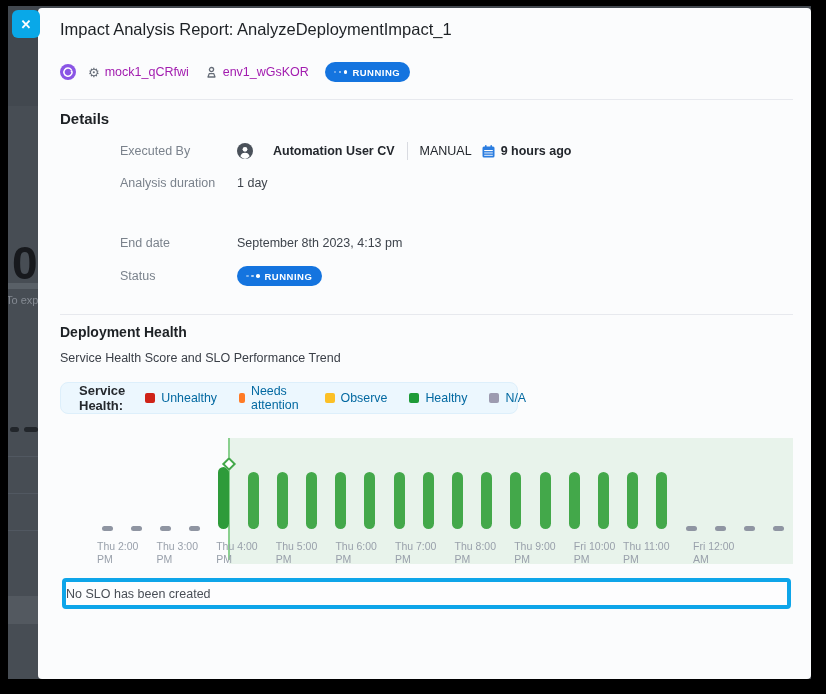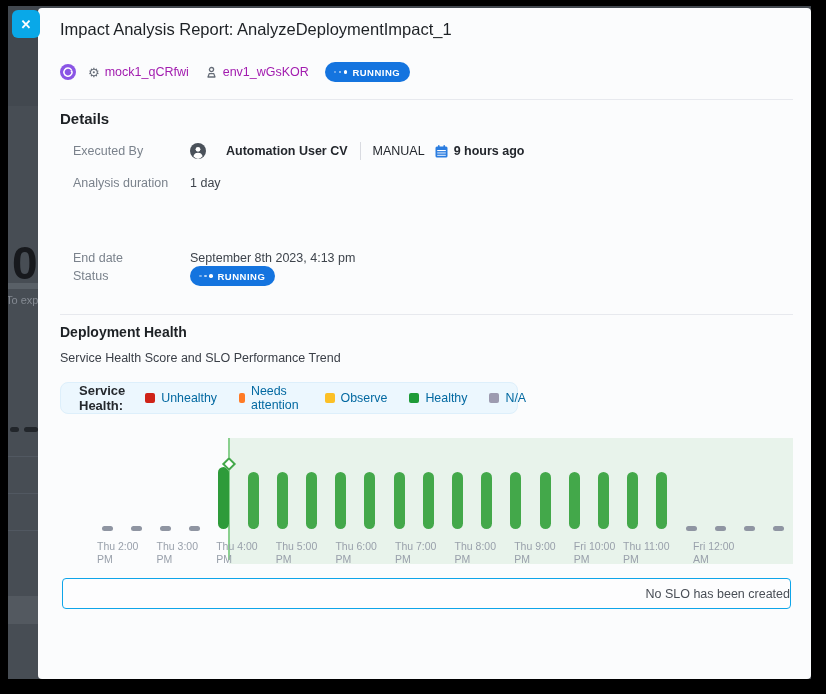--- a/index.html
+++ b/index.html
@@ -45,21 +45,21 @@
   .badge-dots i.d3 { width:3.5px; height:3.5px; opacity:1; margin-right:0; }
   .badge-label { color:#fff; font-size:9.5px; font-weight:700; letter-spacing:.5px; }
 
   .divider { position:absolute; left:22px; width:733px; height:1px; background:#e7e9ee; }
   .divider.d1 { top:91px; }
   .divider.d2 { top:306px; }
 
   .details-heading { position:absolute; left:22px; top:102px; font-size:15px; font-weight:700; color:#1d2125; }
 
   .detail-row { position:absolute; left:35px; height:20px; display:flex; align-items:center; }
-  .detail-label { width:117px; font-size:12.5px; color:#7a828c; flex-shrink:0; }
+  .detail-label { width:117px; font-size:12.5px; color:#7a828c; flex-shrink:0;margin-left:47px; }
   .detail-value { font-size:12.5px; color:#3e444c; }
   .exec-row { display:flex; align-items:center; }
   .user-name { font-size:12.5px; font-weight:700; color:#23272d; margin-left:20px; }
   .vsep { width:1px; height:18px; background:#d9dbe1; margin:0 12px; }
   .trigger-type { font-size:12.5px; font-weight:500; color:#23272d; margin-right:10px; }
   .time-ago { font-size:12.5px; font-weight:700; color:#23272d; margin-left:6px; }
 
   .dh-heading { position:absolute; left:22px; top:316px; font-size:14px; font-weight:700; color:#1d2125; }
   .dh-subtitle { position:absolute; left:22px; top:343px; font-size:12.5px; color:#3a3f47; }
 
@@ -75,21 +75,21 @@
   .chart-vline { position:absolute; left:166px; top:6px; width:2px; height:122px; background:#8ad08f; }
   .deploy-marker { position:absolute; left:162px; top:27px; width:10px; height:10px; background:#fff;
     border:2px solid #43a84a; transform:rotate(45deg); z-index:3; }
   .bar { position:absolute; width:11px; z-index:2; }
   .bar.na { top:94px; height:5px; border-radius:2.5px; }
   .bar.healthy { top:40px; height:57px; border-radius:5.5px; }
   .bar.selected { top:35px; height:62px; }
   .tick { position:absolute; top:108px; width:56px; font-size:10.5px; line-height:13px; color:#99a0ab; }
 
   .slo-box { position:absolute; left:24px; top:570px; width:729px; height:31px; background:#fdfdfe;
-    border:1px solid #0ea5e9; border-radius:4px; display:flex; align-items:center; justify-content:flex-end; }
+    border:4px solid #0ea5e9; border-radius:4px; display:flex; align-items:center; justify-content:flex-start; }
   .slo-text { font-size:12.5px; color:#494e56; }
 </style>
 </head>
 <body>
 
 <div class="stage">
 
   <div class="overlay">
     <div class="ov-band-top"></div>
     <div class="ov-band-light"></div>
@@ -162,21 +162,21 @@
           <rect x="2.2" y="9.8" width="8.6" height="1.1" fill="#fff" opacity=".8"></rect>
         </svg>
         <span class="time-ago">9 hours ago</span>
       </div>
     </div>
 
     <div class="detail-row" style="top:165px">
       <div class="detail-label">Analysis duration</div>
       <div class="detail-value">1 day</div>
     </div>
-    <div class="detail-row" style="top:240px">
+    <div class="detail-row" style="top:225px">
       <div class="detail-label">End date</div>
       <div class="detail-value">September 8th 2023, 4:13 pm</div>
     </div>
     <div class="detail-row" style="top:258px">
       <div class="detail-label">Status</div>
       <div class="status-badge">
         <span class="badge-dots">
             <i class="d1"></i>
             <i class="d2"></i>
             <i class="d3"></i>

